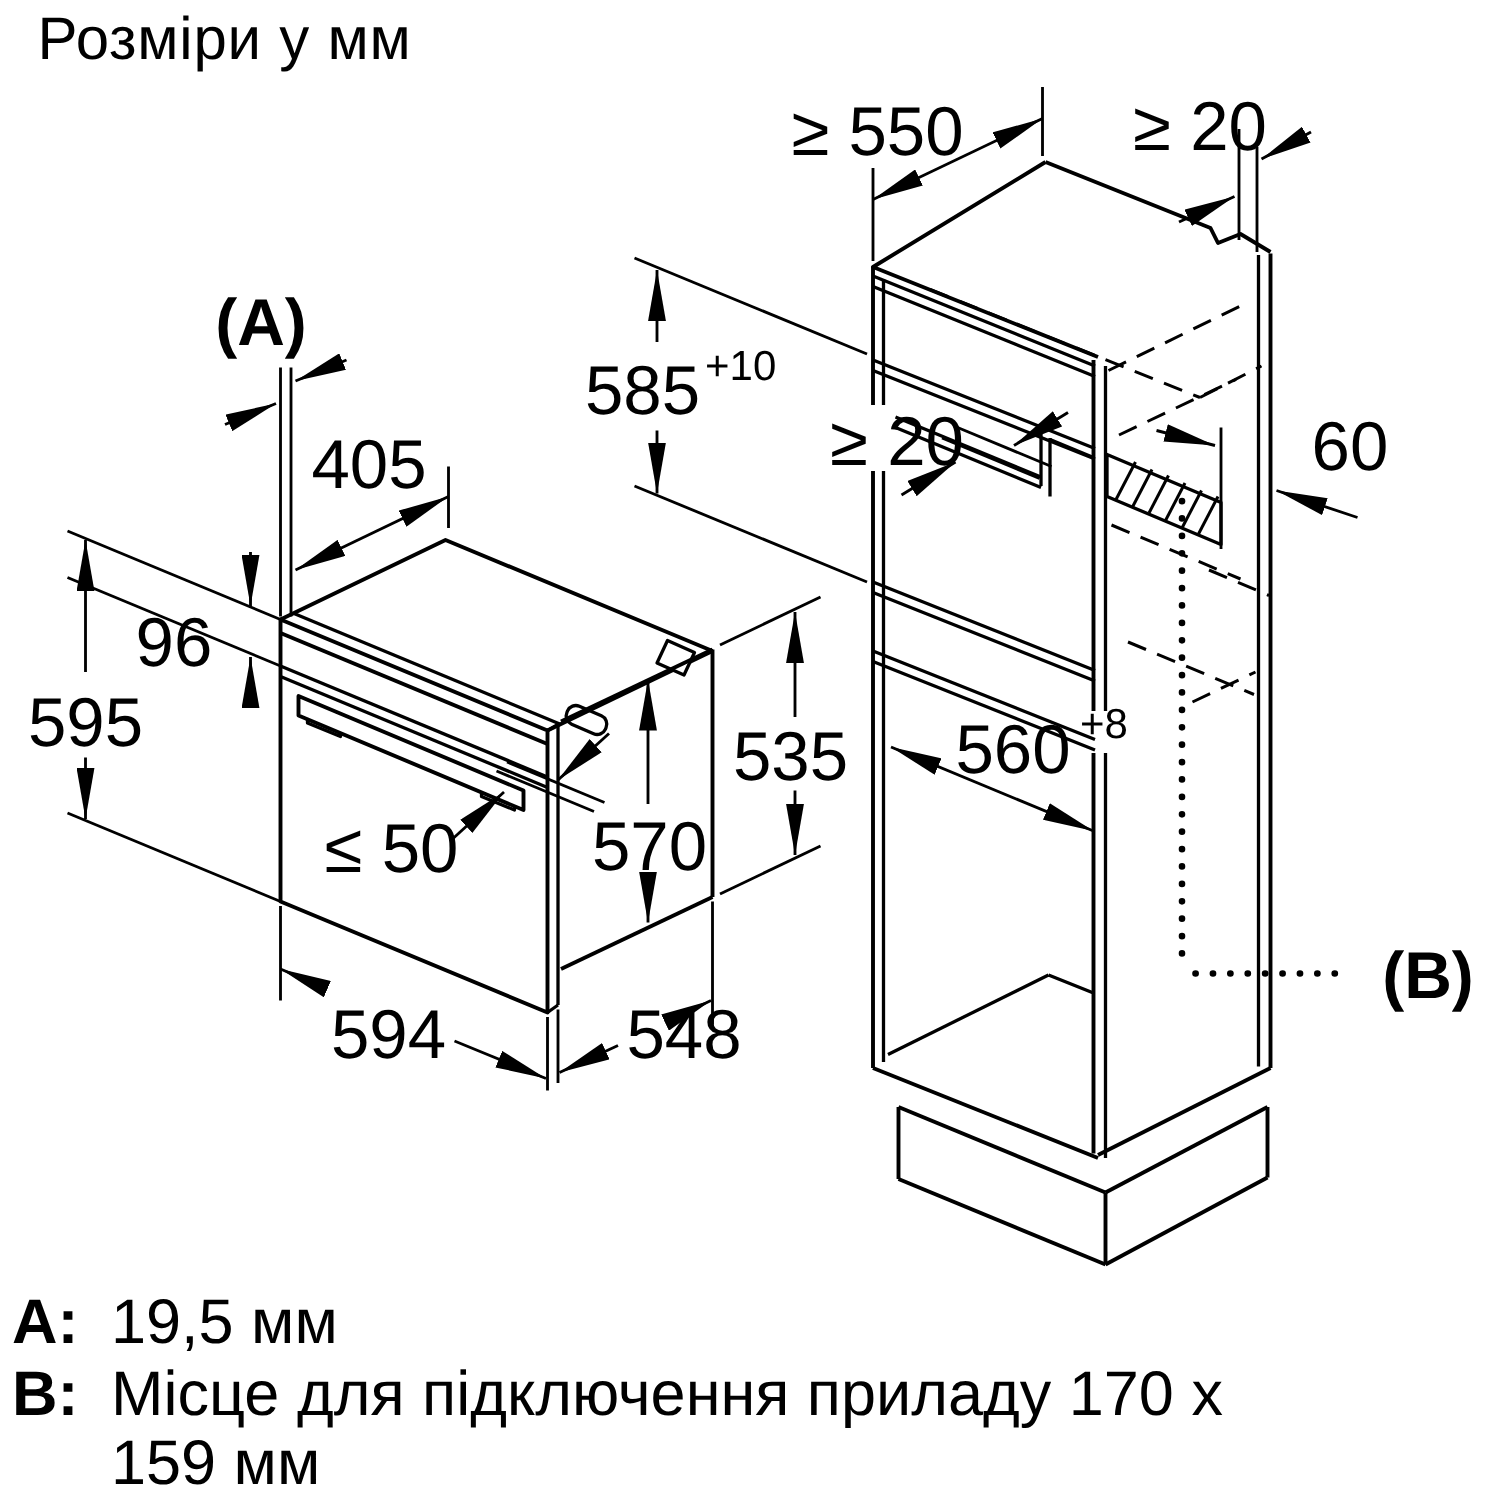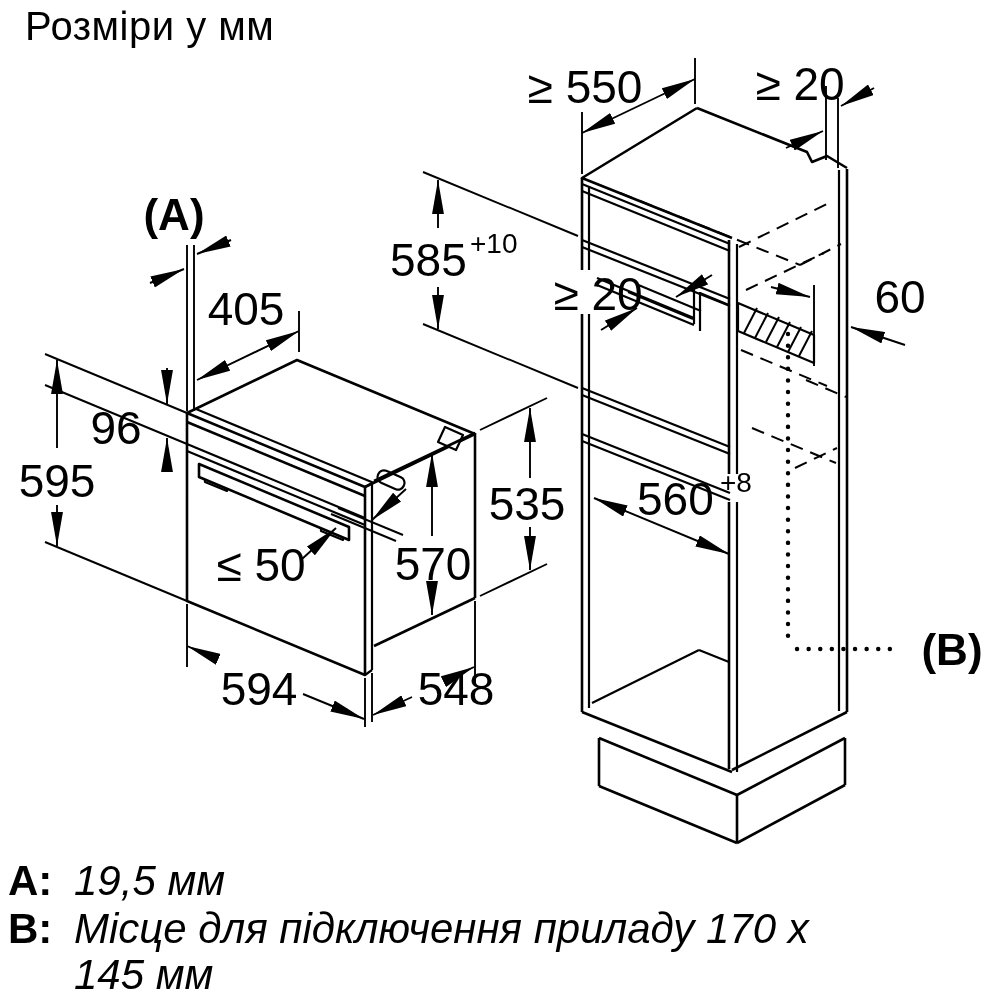--- a/index.html
+++ b/index.html
@@ -2,21 +2,21 @@
 <html><head>
 <meta charset="utf-8">
 <style>
   html,body{margin:0;padding:0;background:#fff;width:1000px;height:1000px;overflow:hidden;}
   .page{position:relative;width:1000px;height:744px;background:#fff;
         font-family:"Liberation Sans", sans-serif;color:#000;}
   .title{position:absolute;left:25px;top:4px;font-size:40px;letter-spacing:0.5px;}
   .legend{position:absolute;left:8px;top:858px;width:980px;font-size:42px;line-height:1.10;}
   .legend-row{display:flex;margin-bottom:2px;}
   .legend-label{font-weight:bold;width:66px;flex:0 0 66px;}
-  .legend-text{flex:1;font-style:italic;}
+  .legend-text{flex:1;}
   .legend-text .line2{display:block;}
   svg text{font-family:"Liberation Sans", sans-serif;fill:#000;}
   svg .dim{font-size:46px;}
   svg .sup{font-size:28px;}
   svg .ref{font-size:44px;font-weight:bold;}
 </style>
 </head>
 <body>
 
 <div class="page">
@@ -271,18 +271,18 @@
 
   <div class="legend">
     <div class="legend-row">
       <div class="legend-label">A:</div>
       <div class="legend-text">19,5 мм</div>
     </div>
     <div class="legend-row">
       <div class="legend-label">B:</div>
       <div class="legend-text">
         <span>Місце для підключення приладу 170 x</span>
-        <span class="line2">145 мм</span>
+        <span class="line2">159 мм</span>
       </div>
     </div>
   </div>
 
 </div>
 
 </body></html>

